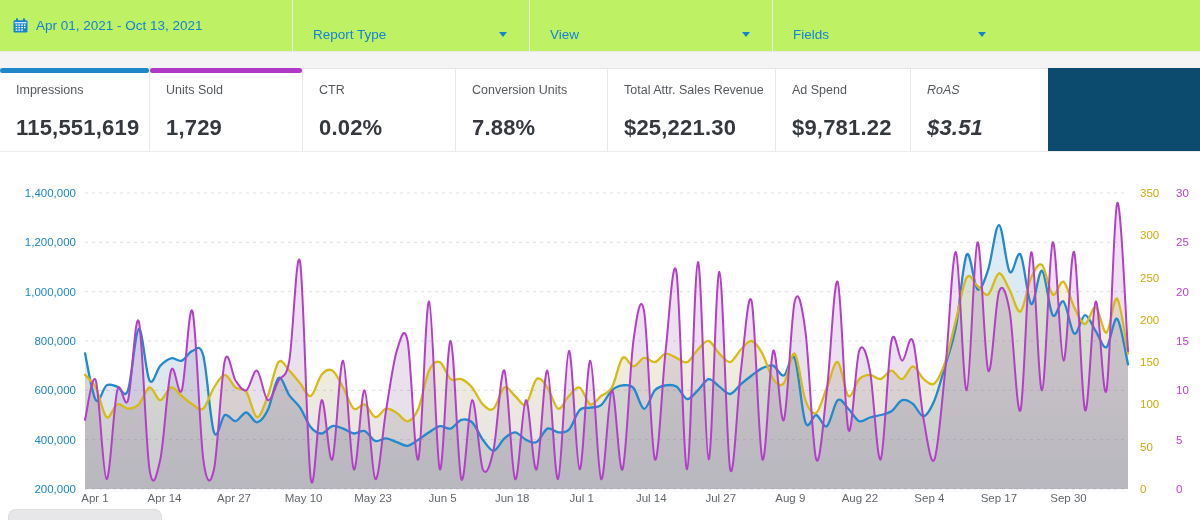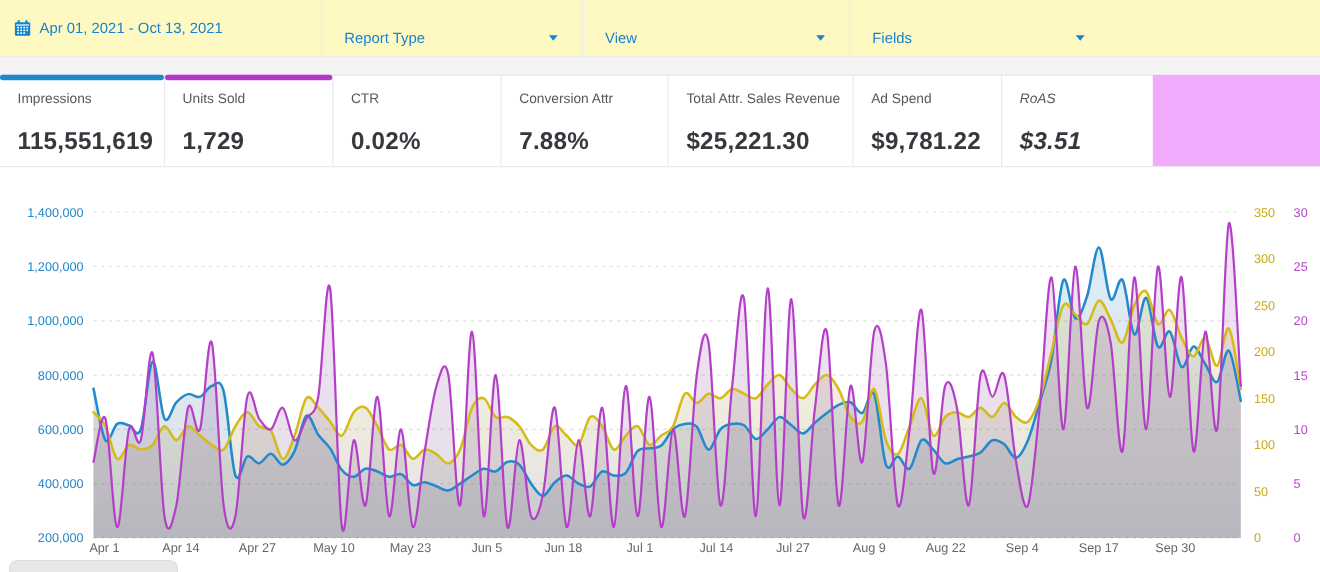--- a/index.html
+++ b/index.html
@@ -1,33 +1,33 @@
 <!DOCTYPE html>
 <html><head>
 <meta charset="utf-8">
 <style>
   * { margin:0; padding:0; box-sizing:border-box; }
   html,body { width:1200px; height:520px; overflow:hidden; }
   body { font-family:"Liberation Sans", sans-serif; background:#f4f4f5; position:relative; }
 
   
-  .toolbar { display:flex; width:1200px; height:52px; background:#fef9c3; border-bottom:1px solid #e9e9ea;text-align:center; }
+  .toolbar { display:flex; width:1200px; height:52px; background:#bef264; border-bottom:1px solid #e9e9ea;text-align:center; }
   .tb-item { display:flex; align-items:center; height:100%; border-right:1px solid #ececee; color:#1583d0; font-size:13.5px; position:relative; cursor:pointer; }
   .tb-item:last-child { border-right:none; }
   .tb-date { width:293px; padding-left:13px; }
   .tb-date .cal { margin-right:8px; display:flex; align-items:center; }
   .tb-dd { justify-content:space-between; padding:17px 22px 0 20px; }
   .tb-dd-0 { width:237px; }
   .tb-dd-1 { width:235px; }
   .tb-dd-2 { width:243px; }
   .tb-dd-3 { width:192px; }
   .caret { width:0; height:0; border-left:4.5px solid transparent; border-right:4.5px solid transparent; border-top:5.5px solid #1583d0; margin-left:10px; }
 
   
-  .metrics { position:absolute; top:68px; left:0; width:1200px; height:84px; display:flex; background:#f0abfc; border-bottom:1px solid #ececee; }
+  .metrics { position:absolute; top:68px; left:0; width:1200px; height:84px; display:flex; background:#0c4a6e; border-bottom:1px solid #ececee; }
   .card { position:relative; border-right:1px solid #e8e8ea; border-top:1px solid #e6e6e8; padding:13px 10px 10px 16px; display:flex; flex-direction:column; cursor:pointer; background:#fff; }
   .card:last-child { border-right:none;font-style:italic; }
   .accent { position:absolute; top:-1px; left:0; right:0; height:5px; border-radius:3px; background:transparent; }
   .m-label { font-size:12.5px; color:#55595e; line-height:1.3; }
   .m-value { font-size:22px; font-weight:700; color:#35393e; margin-top:auto; letter-spacing:.2px; }
   .c0{width:150px}.c1{width:152px}.c2{width:153px}.c3{width:153px}.c4{width:152px}.c5{width:168px}.c6{width:135px}.c7{width:137px}
 
   
   .chart-card { position:absolute; top:152px; left:0; width:1200px; height:368px; background:#fff; }
   .chart-card svg { display:block; }
@@ -86,21 +86,21 @@
     <div class="m-label">Units Sold</div>
     <div class="m-value">1,729</div>
   </div>
   <div class="card c3">
     <div class="accent"></div>
     <div class="m-label">CTR</div>
     <div class="m-value">0.02%</div>
   </div>
   <div class="card c4">
     <div class="accent"></div>
-    <div class="m-label">Conversion Attr</div>
+    <div class="m-label">Conversion Units</div>
     <div class="m-value">7.88%</div>
   </div>
   <div class="card c5">
     <div class="accent"></div>
     <div class="m-label">Total Attr. Sales Revenue</div>
     <div class="m-value">$25,221.30</div>
   </div>
   <div class="card c6">
     <div class="accent"></div>
     <div class="m-label">Ad Spend</div>

